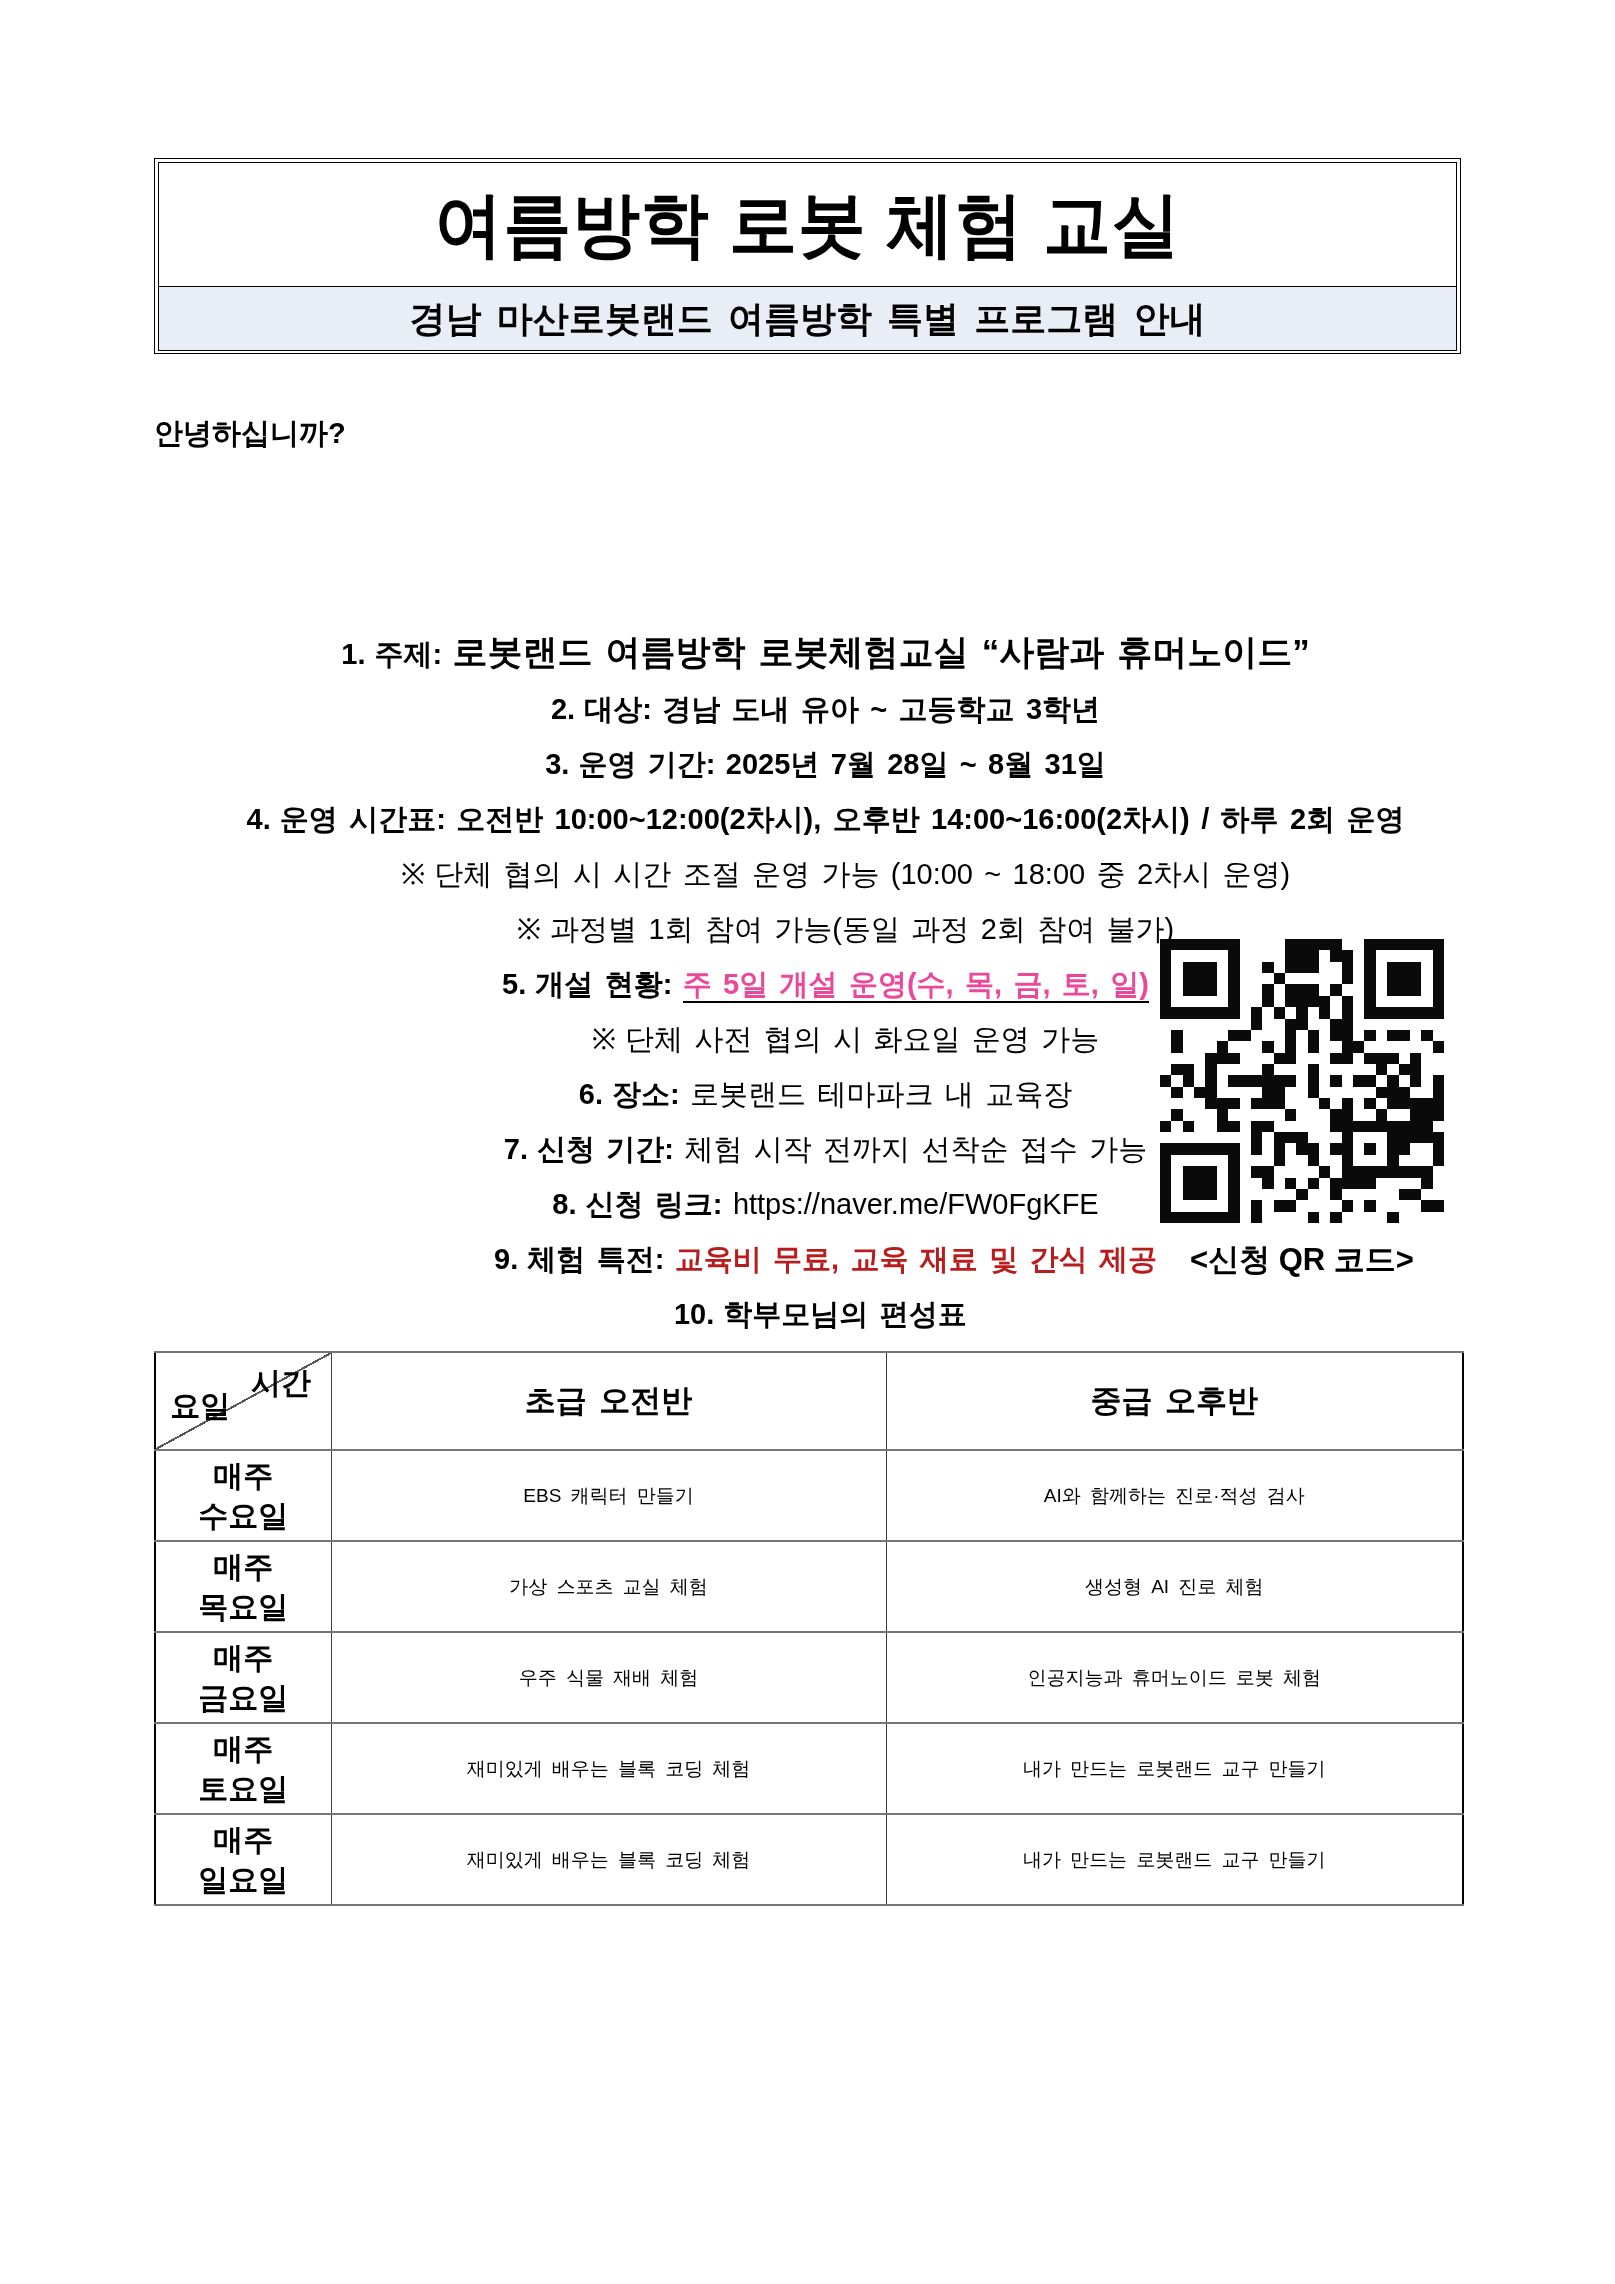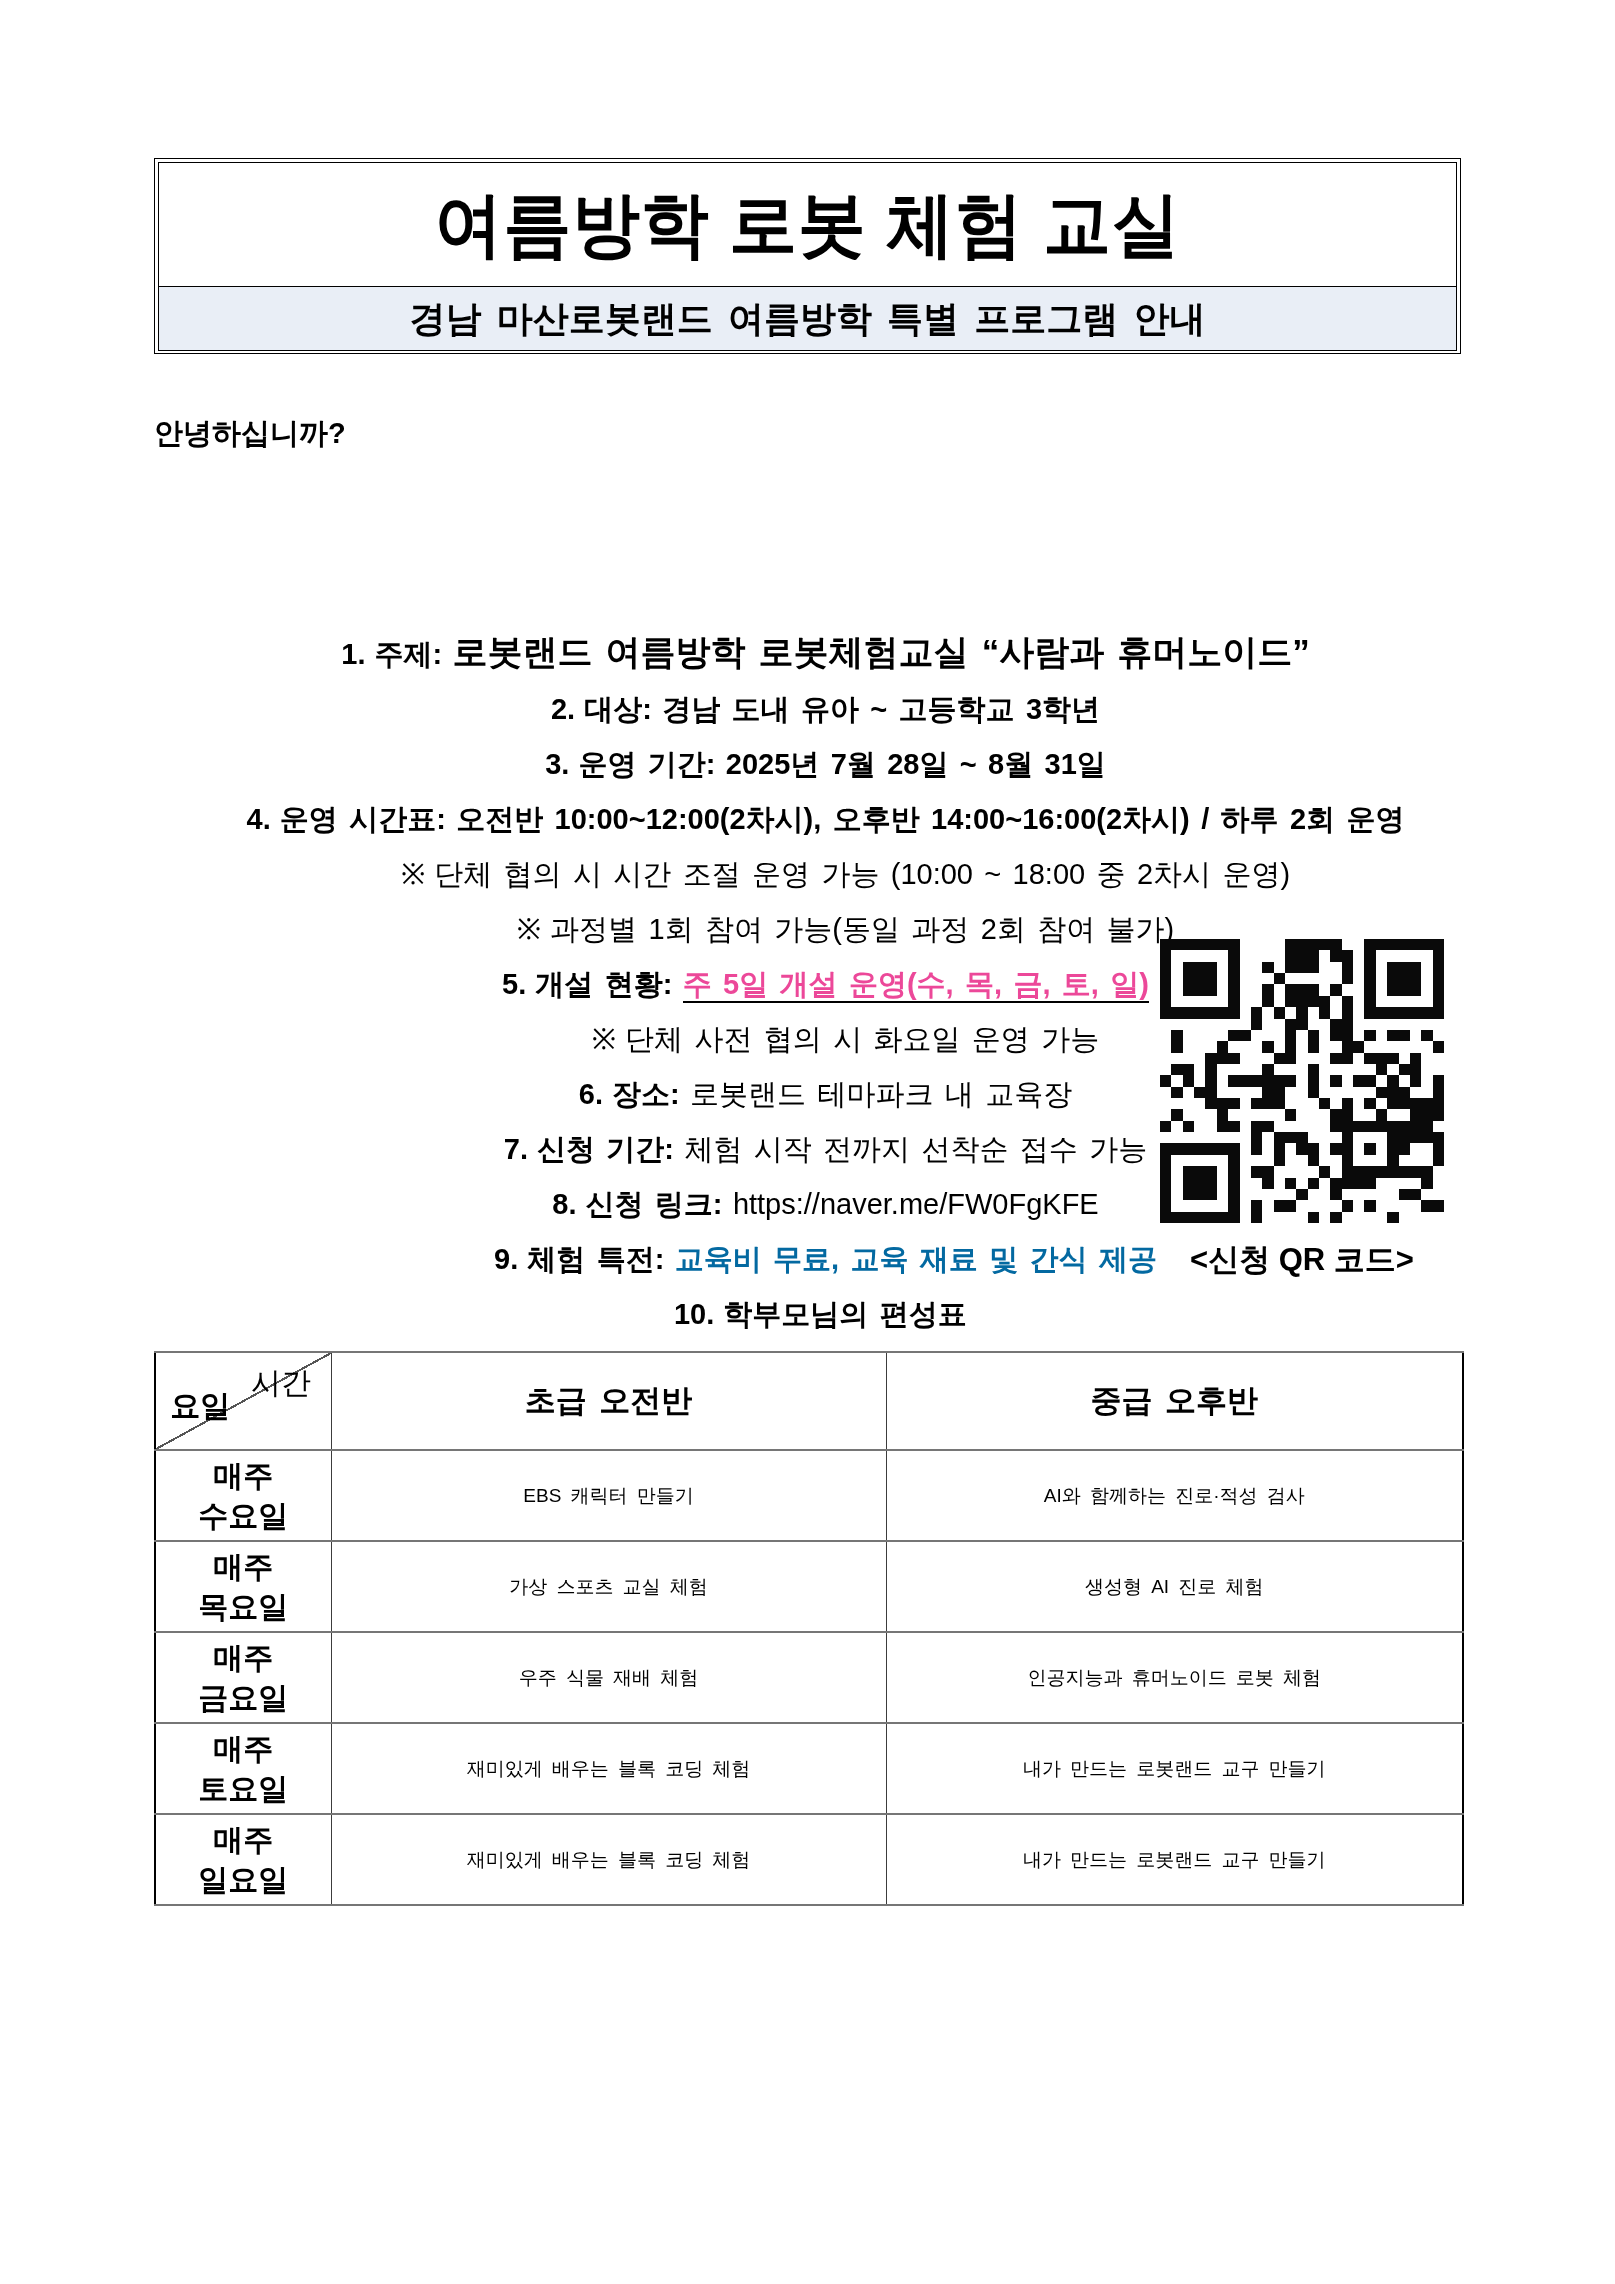--- a/index.html
+++ b/index.html
@@ -39,21 +39,21 @@
   
   .info-list{position:absolute;left:154px;top:624px;width:1343px;}
   .row{line-height:55px;font-size:29px;font-weight:700;white-space:nowrap;word-spacing:3.3px;text-align:center;}
   .row .no{margin-right:9px;}
   .row .label{margin-right:10.4px;font-weight:700;}
   .row.note{padding-left:40px;font-weight:400;}
   .row.normal .value{font-weight:400;}
   .row.emph .value{font-size:35px;font-weight:800;}
   .link-underline{border-bottom:2.6px solid #000;padding-bottom:1.3px;}
   .value-blue{color:#ec4899;font-weight:800;}
-  .value-red{color:#0369a1;font-weight:800;}
+  .value-red{color:#b91c1c;font-weight:800;}
   
   .qr-block{position:absolute;left:1160px;top:939px;width:284px;text-align:center;}
   .qr-svg{display:block;width:284px;height:284px;}
   .qr-caption{margin-top:15.6px;font-size:31px;font-weight:700;white-space:nowrap;}
   
   .program-table{
     position:absolute;left:154px;top:1351px;
     border-collapse:collapse;table-layout:fixed;width:1308px;
     border:2px solid #000;
   }
@@ -66,21 +66,21 @@
   .program-table tr.hdr{height:98px;}
   .program-table tr.data{height:91px;}
   .program-table th{font-size:31px;font-weight:700;word-spacing:3.9px;}
   .day-cell{font-size:30px;font-weight:700;line-height:40px;}
   .prog-cell{font-size:19px;font-weight:400;word-spacing:3.9px;}
   .corner-cell{position:relative;
     background:linear-gradient(to bottom right,
       transparent calc(50% - 1px), #555 calc(50% - 1px),
       #555 calc(50% + 1px), transparent calc(50% + 1px));
   }
-  .corner-top{position:absolute;top:10.4px;right:19.6px;font-size:30px;font-weight:400;}
+  .corner-top{position:absolute;top:10.4px;right:19.6px;font-size:30px;font-weight:700;}
   .corner-bottom{position:absolute;bottom:22px;left:14.3px;font-size:30px;font-weight:700;}
 </style>
 </head>
 <body>
 
 <div class="page">
 
   <div class="title-box">
     <div class="title-inner">
       <div class="main-title">여름방학 로봇 체험 교실</div>

